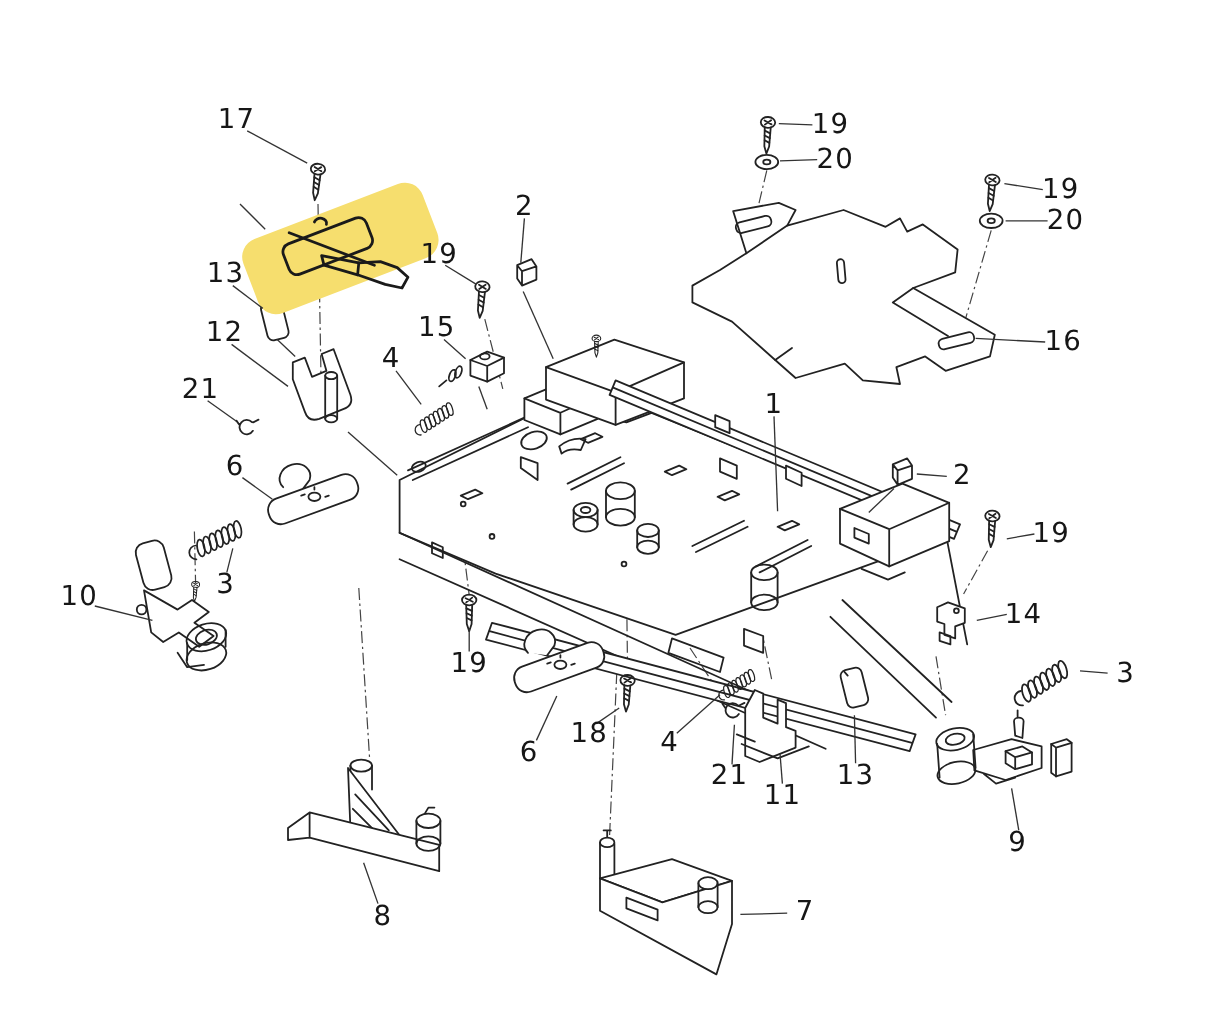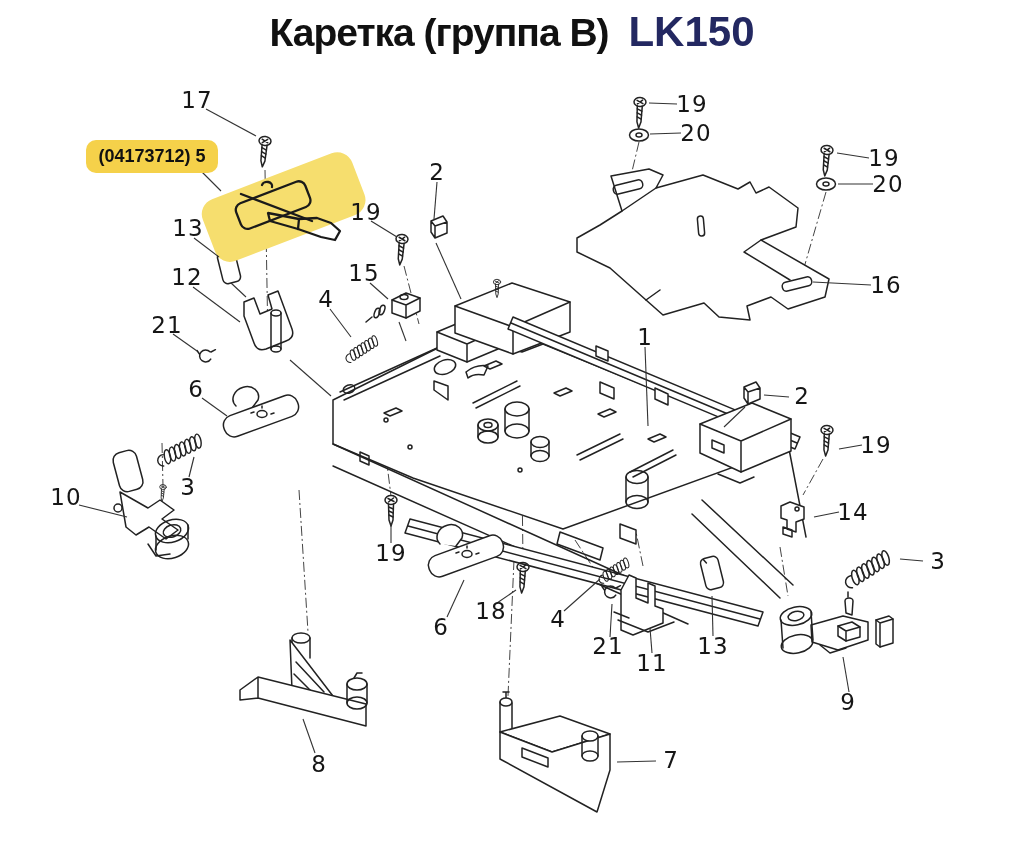--- a/index.html
+++ b/index.html
@@ -12,24 +12,20 @@
            display:flex;align-items:center;justify-content:center;
            font-size:18px;font-weight:700;color:#111;white-space:nowrap;}
   svg{position:absolute;left:0;top:0;}
   text.plabel{font-family:"DejaVu Sans", sans-serif;font-size:23px;fill:#161616;letter-spacing:1px;}
 </style>
 </head>
 <body>
 
 <div class="page">
 
-  <div class="title">
-    <span>Каретка (группа B)</span>
-    <span class="model" style="color: rgb(35, 40, 97);">LK150</span>
-  </div>
 
   <svg id="diagram" width="1024" height="848" viewBox="0 0 1024 848">
     <defs>
       <g id="screw">
         <ellipse cx="0" cy="0" rx="6" ry="4.5"></ellipse>
         <path d="M-3,-1.5 L3,1.5 M-2.5,2 L2.5,-2"></path>
         <path d="M-2.5,4 L-2,20 L0,26 L2,20 L2.5,4"></path>
         <path d="M-2.3,7 L2.3,9 M-2.2,11 L2.2,13 M-2,15 L2,17"></path>
       </g>
       <g id="washer">
@@ -369,16 +365,13 @@
         <text x="652" y="663" class="plabel" text-anchor="middle" dominant-baseline="central">11</text>
         <text x="713" y="646" class="plabel" text-anchor="middle" dominant-baseline="central">13</text>
         <text x="938" y="561" class="plabel" text-anchor="middle" dominant-baseline="central">3</text>
         <text x="848" y="702" class="plabel" text-anchor="middle" dominant-baseline="central">9</text>
         <text x="441" y="627" class="plabel" text-anchor="middle" dominant-baseline="central">6</text>
         <text x="319" y="764" class="plabel" text-anchor="middle" dominant-baseline="central">8</text>
         <text x="671" y="760" class="plabel" text-anchor="middle" dominant-baseline="central">7</text>
       </g>
   </svg>
 
-  <div class="callout" style="background: rgb(245, 209, 74);">
-    <span>(04173712) 5</span>
-  </div>
 </div>
 
 </body></html>

